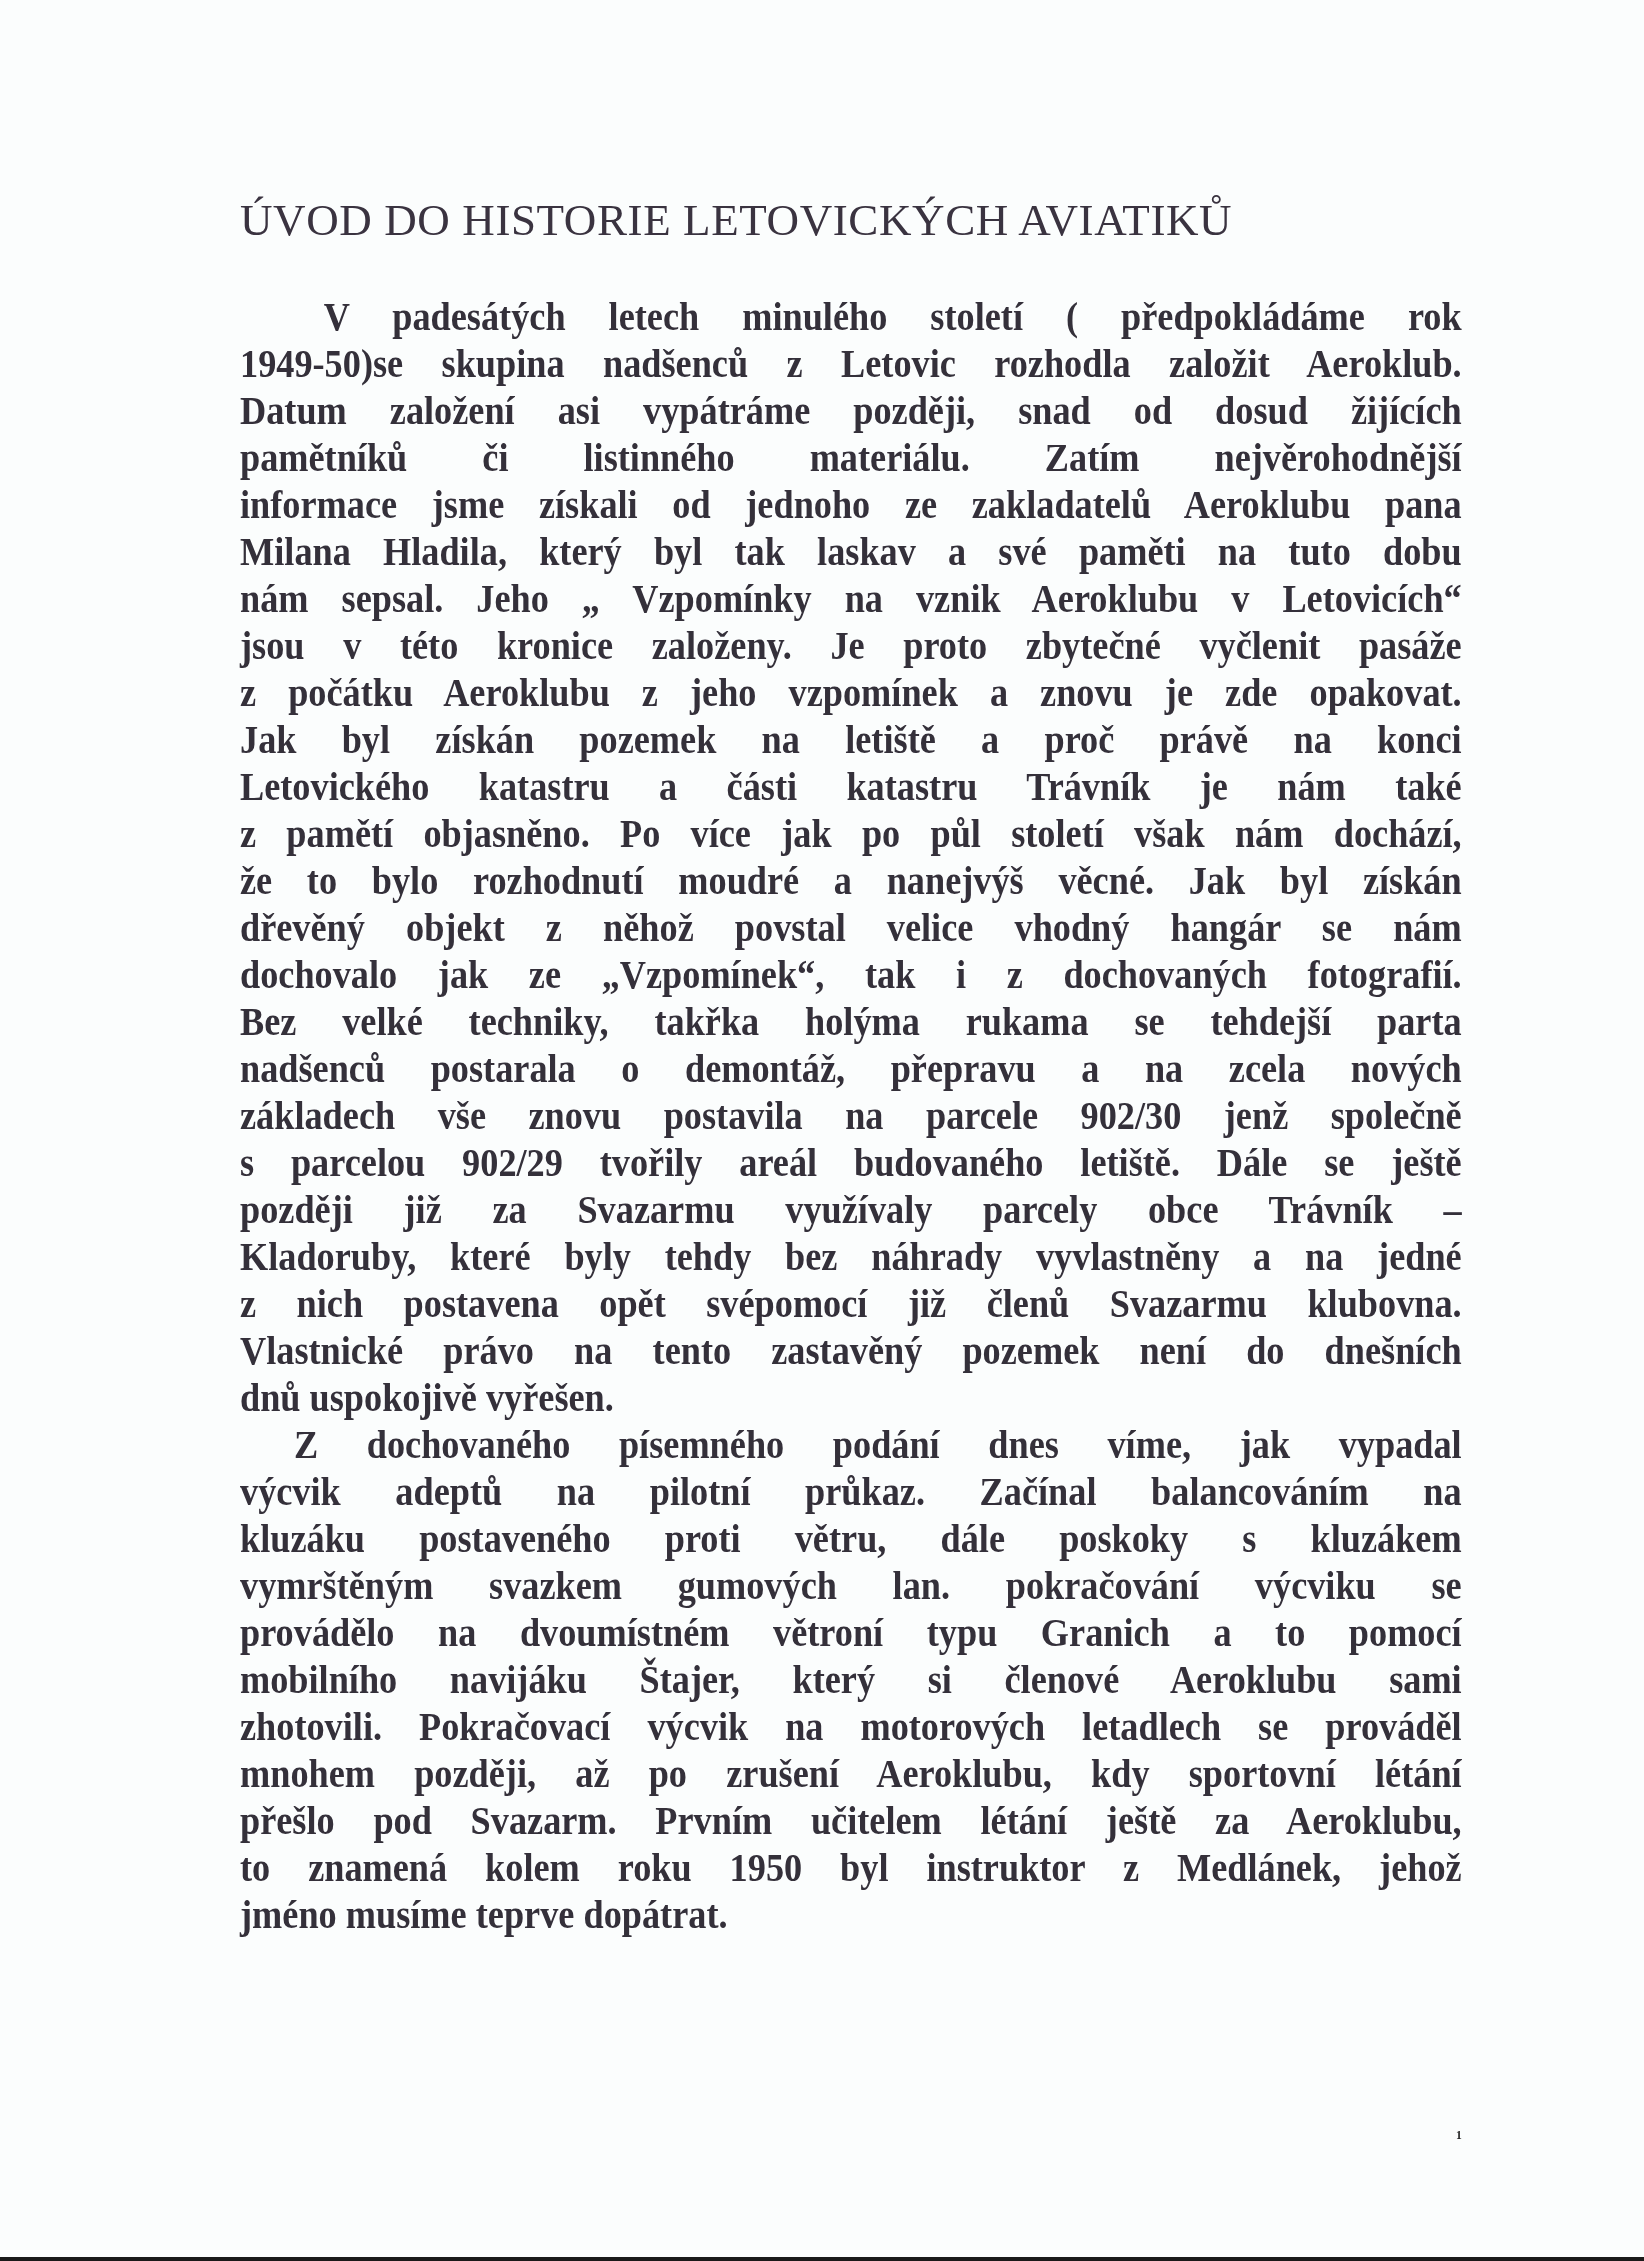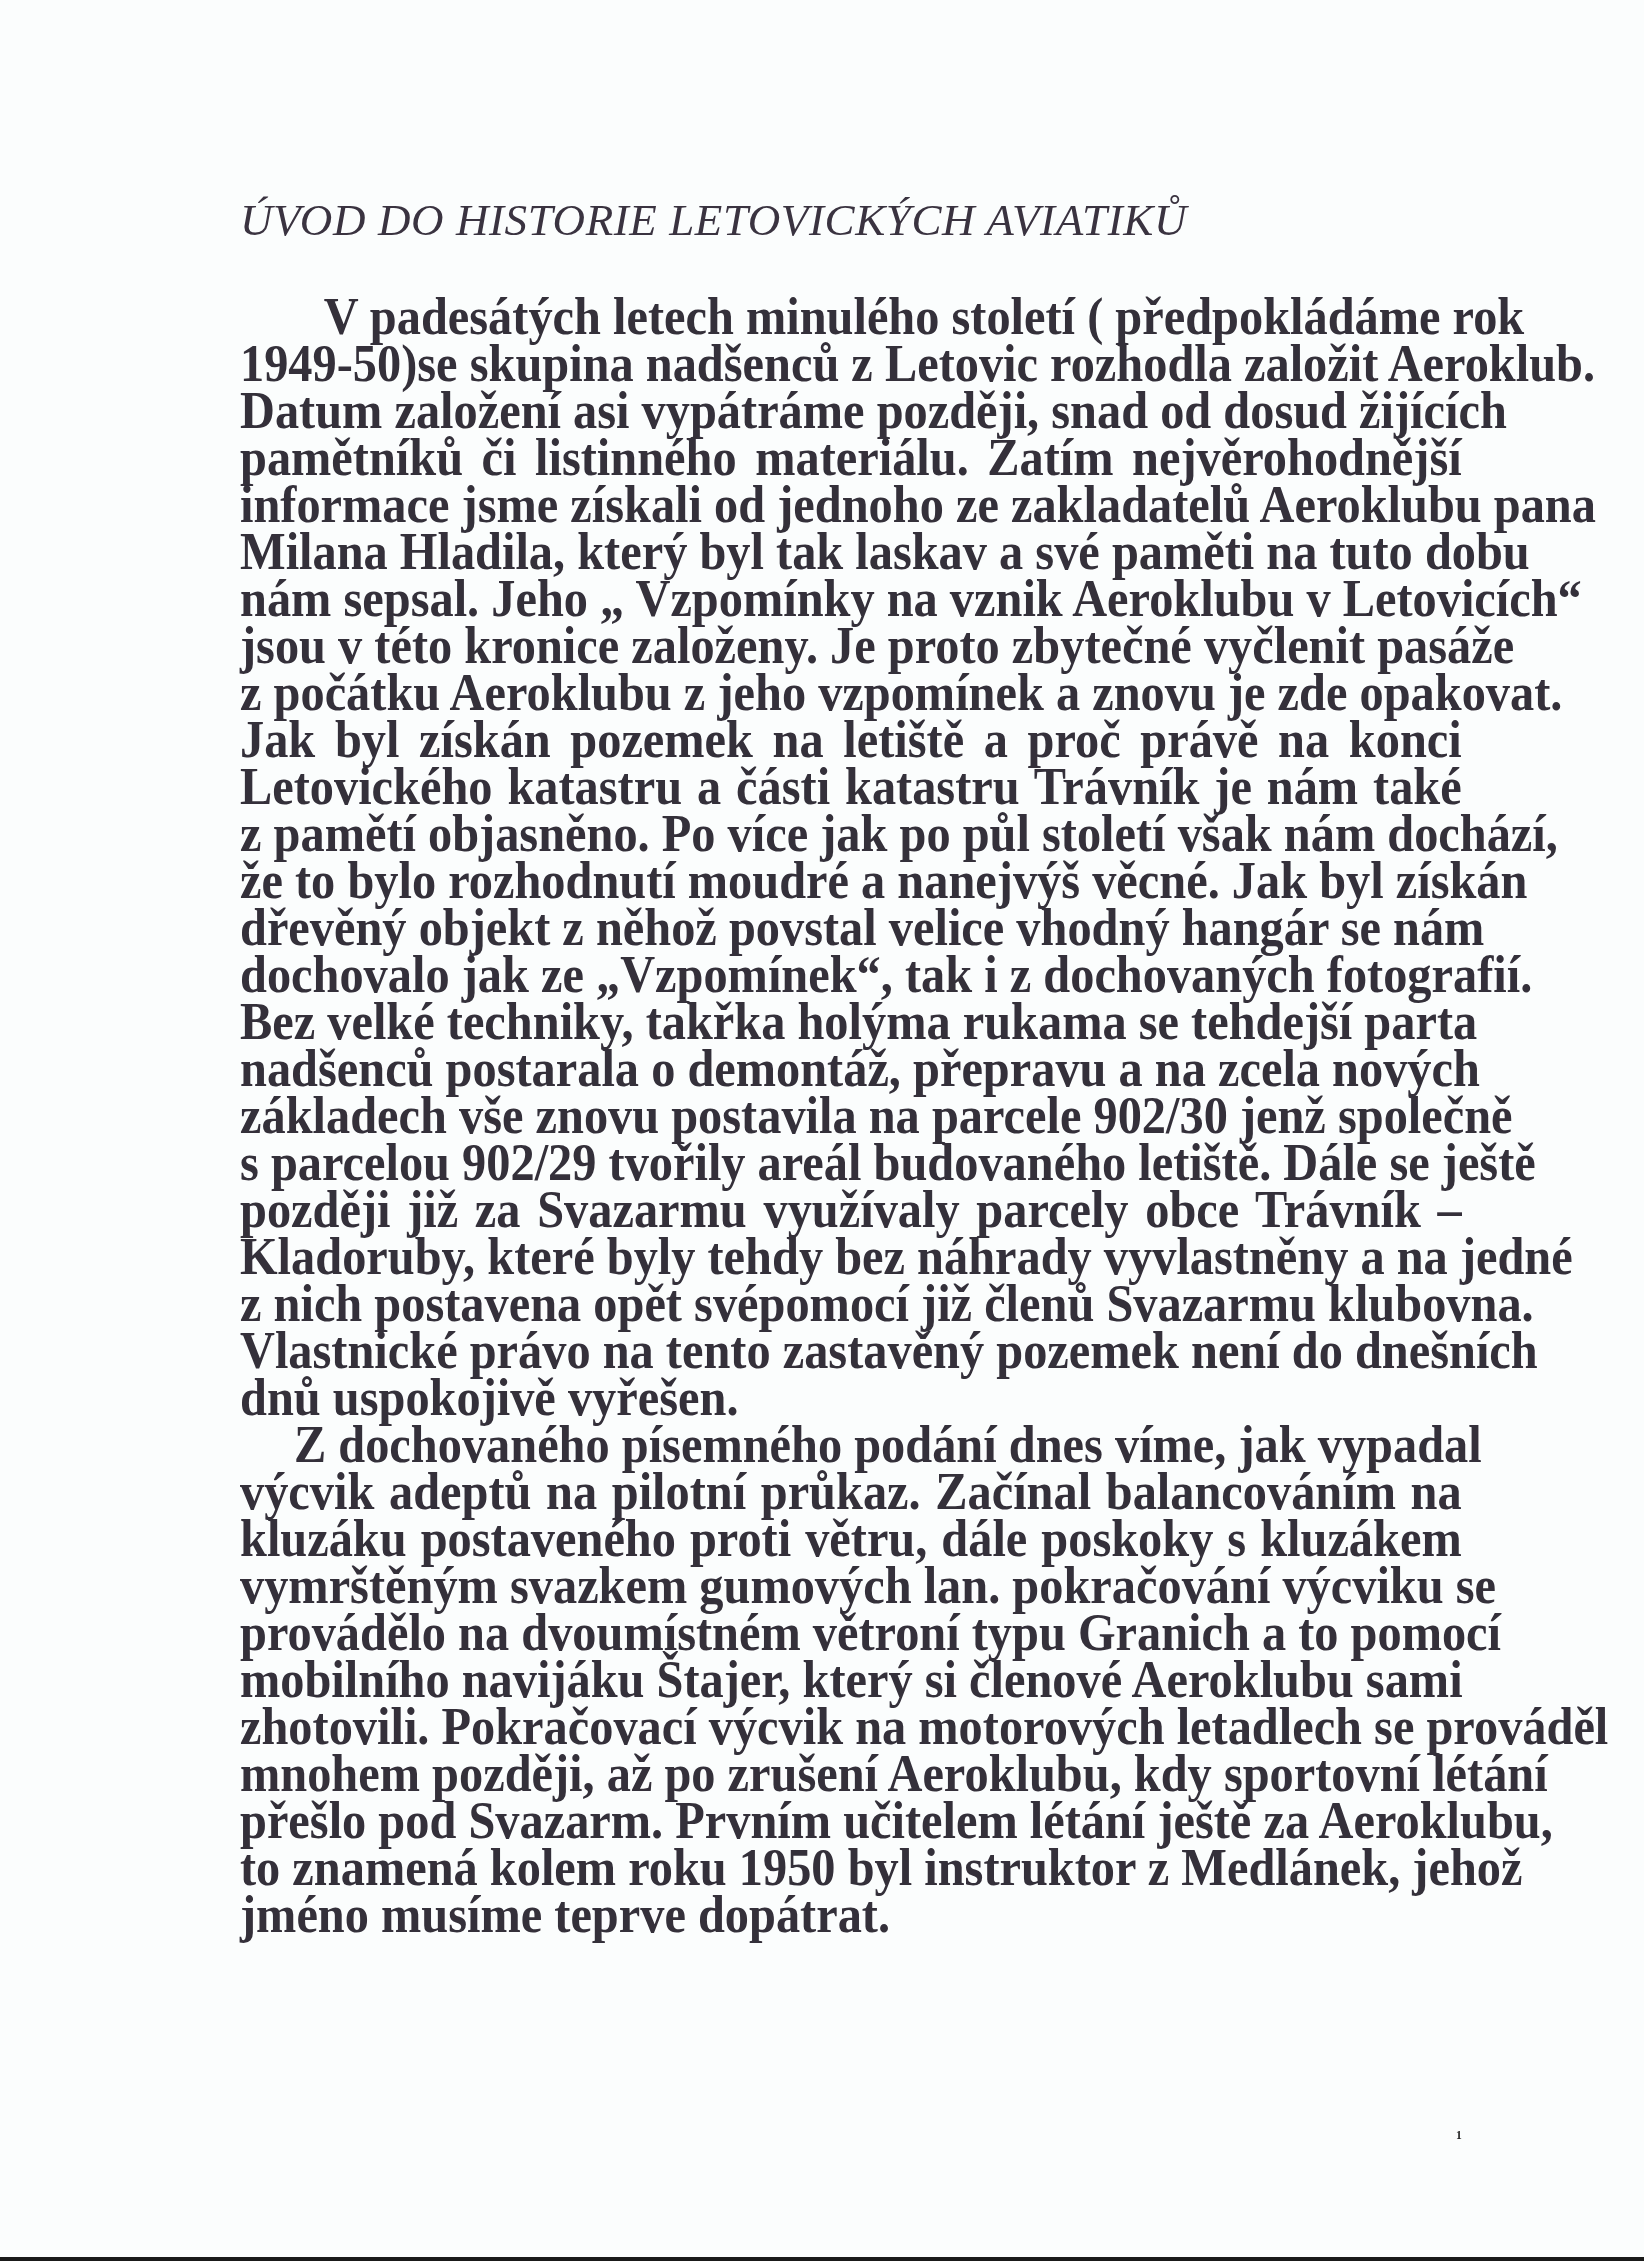--- a/index.html
+++ b/index.html
@@ -20,30 +20,29 @@
       top: 188px;
       width: 1161px;
       margin: 0;
       font-family: "Liberation Serif", "DejaVu Serif", serif;
       font-weight: normal;
       font-size: 45px;
       line-height: 64px;
       letter-spacing: 0.6px;
       color: #3a3340;
       white-space: nowrap;
-      font-style: italic;
     }
     .body-text {
       position: absolute;
       left: 240px;
       top: 293px;
       width: 1222px;
       font-family: "Liberation Serif", "DejaVu Serif", serif;
       font-weight: bold;
-      font-size: 52px;
+      font-size: 39px;
       color: #34303a;
     }
     .line {
       display: block;
       height: 47px;
       line-height: 47px;
       white-space: nowrap;
       text-align: justify;
       text-align-last: justify;
       transform: scaleX(0.93);

